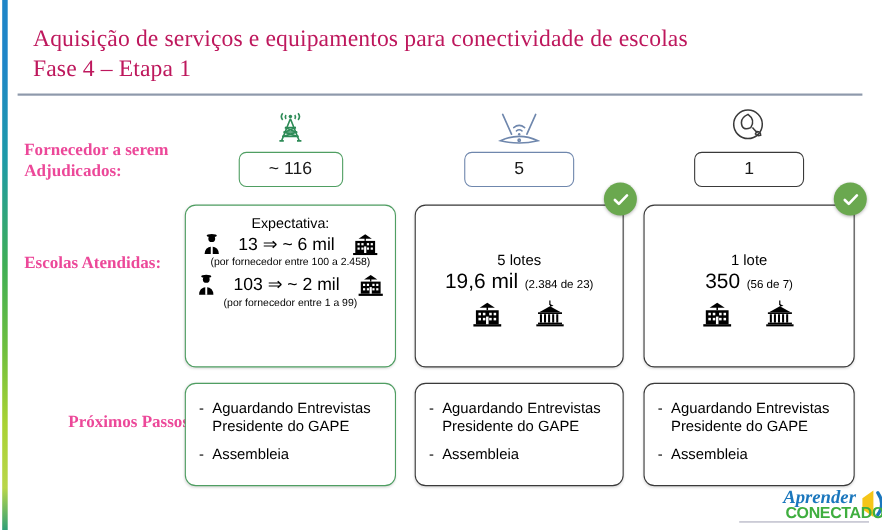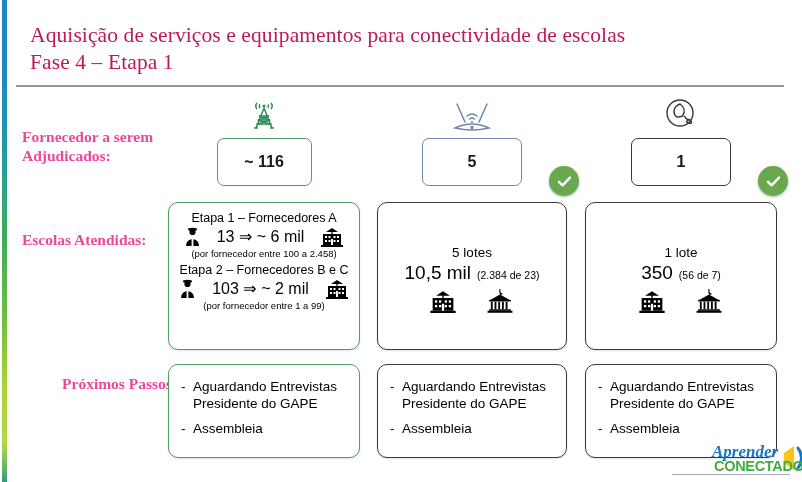--- a/index.html
+++ b/index.html
@@ -48,24 +48,24 @@
   .col { position: absolute; top: 92px; }
   #col-0 { left: 168px; width: 192px; }
   #col-1 { left: 377px; width: 190px; }
   #col-2 { left: 585px; width: 192px; }
 
   .icon-wrap {
     height: 42px; display: flex; align-items: flex-end; justify-content: center;
   }
 
   .count-box {
-    margin: 4px auto 0; width: 95px; height: 48px;
+    margin: 4px auto 0; width: 95px; height: 32px;
     border-radius: 7px; background: #fff;
     display: flex; align-items: center; justify-content: center;
-    font-size: 16px; color: #1a1a1a; font-weight: bold;
+    font-size: 16px; color: #1a1a1a;
   }
   #col-0 .count-box { border: 1.4px solid #4f9e62; }
   #col-1 .count-box { border: 1.4px solid #6f87ad; width: 100px; }
   #col-2 .count-box { border: 1.4px solid #3a3a3a; width: 100px; }
 
   
   .card {
     position: relative; background: #fff; border-radius: 10px;
     box-shadow: 0 1px 2px rgba(0,0,0,.12);
   }
@@ -137,21 +137,21 @@
         <path d="M20 14 L12 34 M20 14 L28 34"></path>
         <path d="M15 22 L25 22 M13.8 26 L26.2 26 M12.4 30 L27.6 30"></path>
         <path d="M15 22 L25 26 M25 22 L15 26 M13.8 26 L26.2 30 M26.2 26 L13.8 30"></path>
         <path d="M10 34 L14 34 M26 34 L30 34"></path>
       </g>
     </svg>
   </div>
   <div class="count-box">~ 116</div>
 
   <div class="card green-border" id="card-attend-0">
-    <div class="exp-sub">Etapa 1 – Fornecedores A</div>
+    <div class="exp-title">Expectativa:</div>
     <div class="exp-line">
       <svg width="19" height="21" viewBox="0 0 19 21">
           <g fill="#000">
         <ellipse cx="9.5" cy="3.2" rx="4.6" ry="1.5"></ellipse>
             <circle cx="9.5" cy="6" r="3.1"></circle>
         <path d="M3 20 q0-6.2 6.5-7 q6.5.8 6.5 7 z"></path>
             <rect x="8.6" y="12" width="1.8" height="8" fill="#fff"></rect>
       </g>
         </svg>
       <span>13 ⇒ ~ 6 mil</span>
@@ -169,21 +169,20 @@
         <rect x="6" y="13" width="2" height="2"></rect>
               <rect x="9.5" y="13" width="2" height="2"></rect>
         <rect x="14.5" y="13" width="2" height="2"></rect>
               <rect x="18" y="13" width="2" height="2"></rect>
         <rect x="12" y="12" width="2" height="6"></rect>
             </g>
       </g>
         </svg>
     </div>
     <div class="exp-note">(por fornecedor entre 100 a 2.458)</div>
-    <div class="exp-sub">Etapa 2 – Fornecedores B e C</div>
     <div class="exp-line">
       <svg width="19" height="21" viewBox="0 0 19 21">
           <g fill="#000">
         <ellipse cx="9.5" cy="3.2" rx="4.6" ry="1.5"></ellipse>
             <circle cx="9.5" cy="6" r="3.1"></circle>
         <path d="M3 20 q0-6.2 6.5-7 q6.5.8 6.5 7 z"></path>
             <rect x="8.6" y="12" width="1.8" height="8" fill="#fff"></rect>
       </g>
         </svg>
       <span>103 ⇒ ~ 2 mil</span>
@@ -235,21 +234,21 @@
         <circle cx="29" cy="29.5" r="1" fill="none"></circle>
       </g>
     </svg>
   </div>
   <div class="count-box">5</div>
 
   <div class="card grey-border" id="card-attend-1">
     <div class="att-c">
       <div class="att-lotes">5 lotes</div>
       <div class="att-main-row">
-        <span class="att-big">10,5 mil</span>
+        <span class="att-big">19,6 mil</span>
         <span class="att-paren">(2.384 de 23)</span>
       </div>
       <div class="att-icons">
         <svg width="30" height="23" viewBox="0 0 26 20">
             <g fill="#000">
           <path d="M13 1 L19 5 L7 5 Z"></path>
               <rect x="12.4" y="4" width="1.2" height="3"></rect>
           <rect x="4" y="7" width="18" height="11"></rect>
               <rect x="2" y="18" width="22" height="2"></rect>
           <g fill="#fff">

